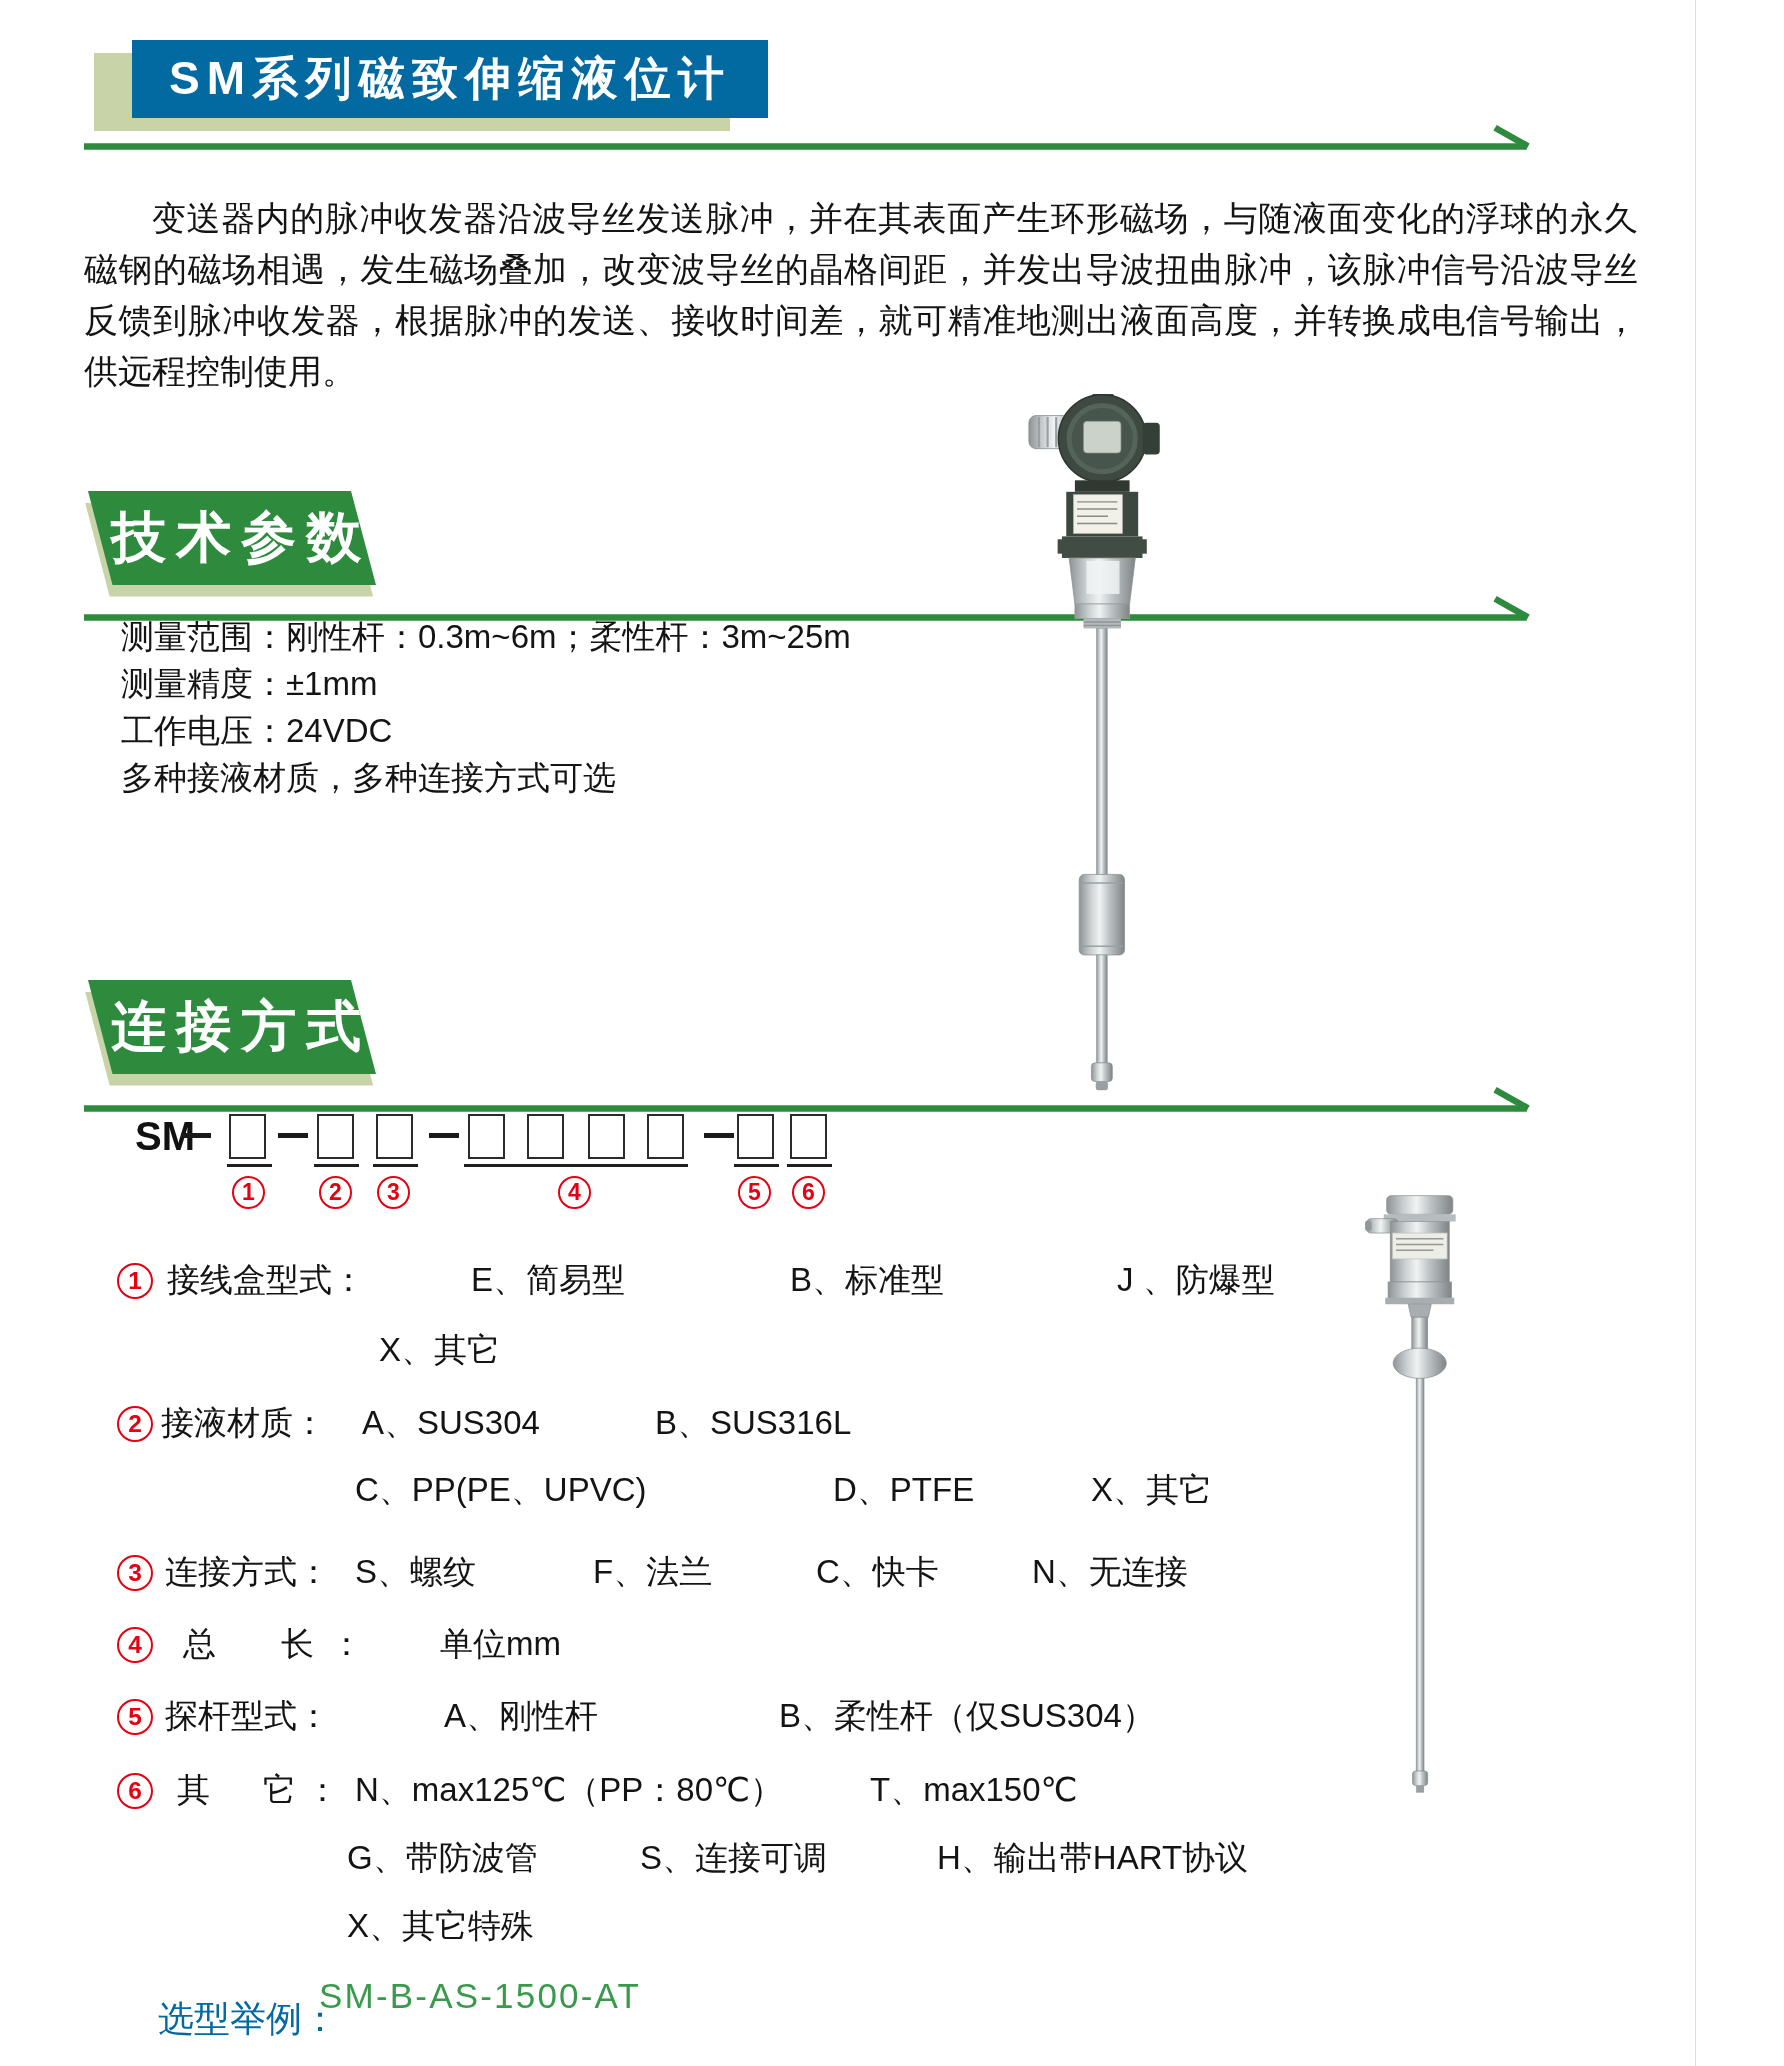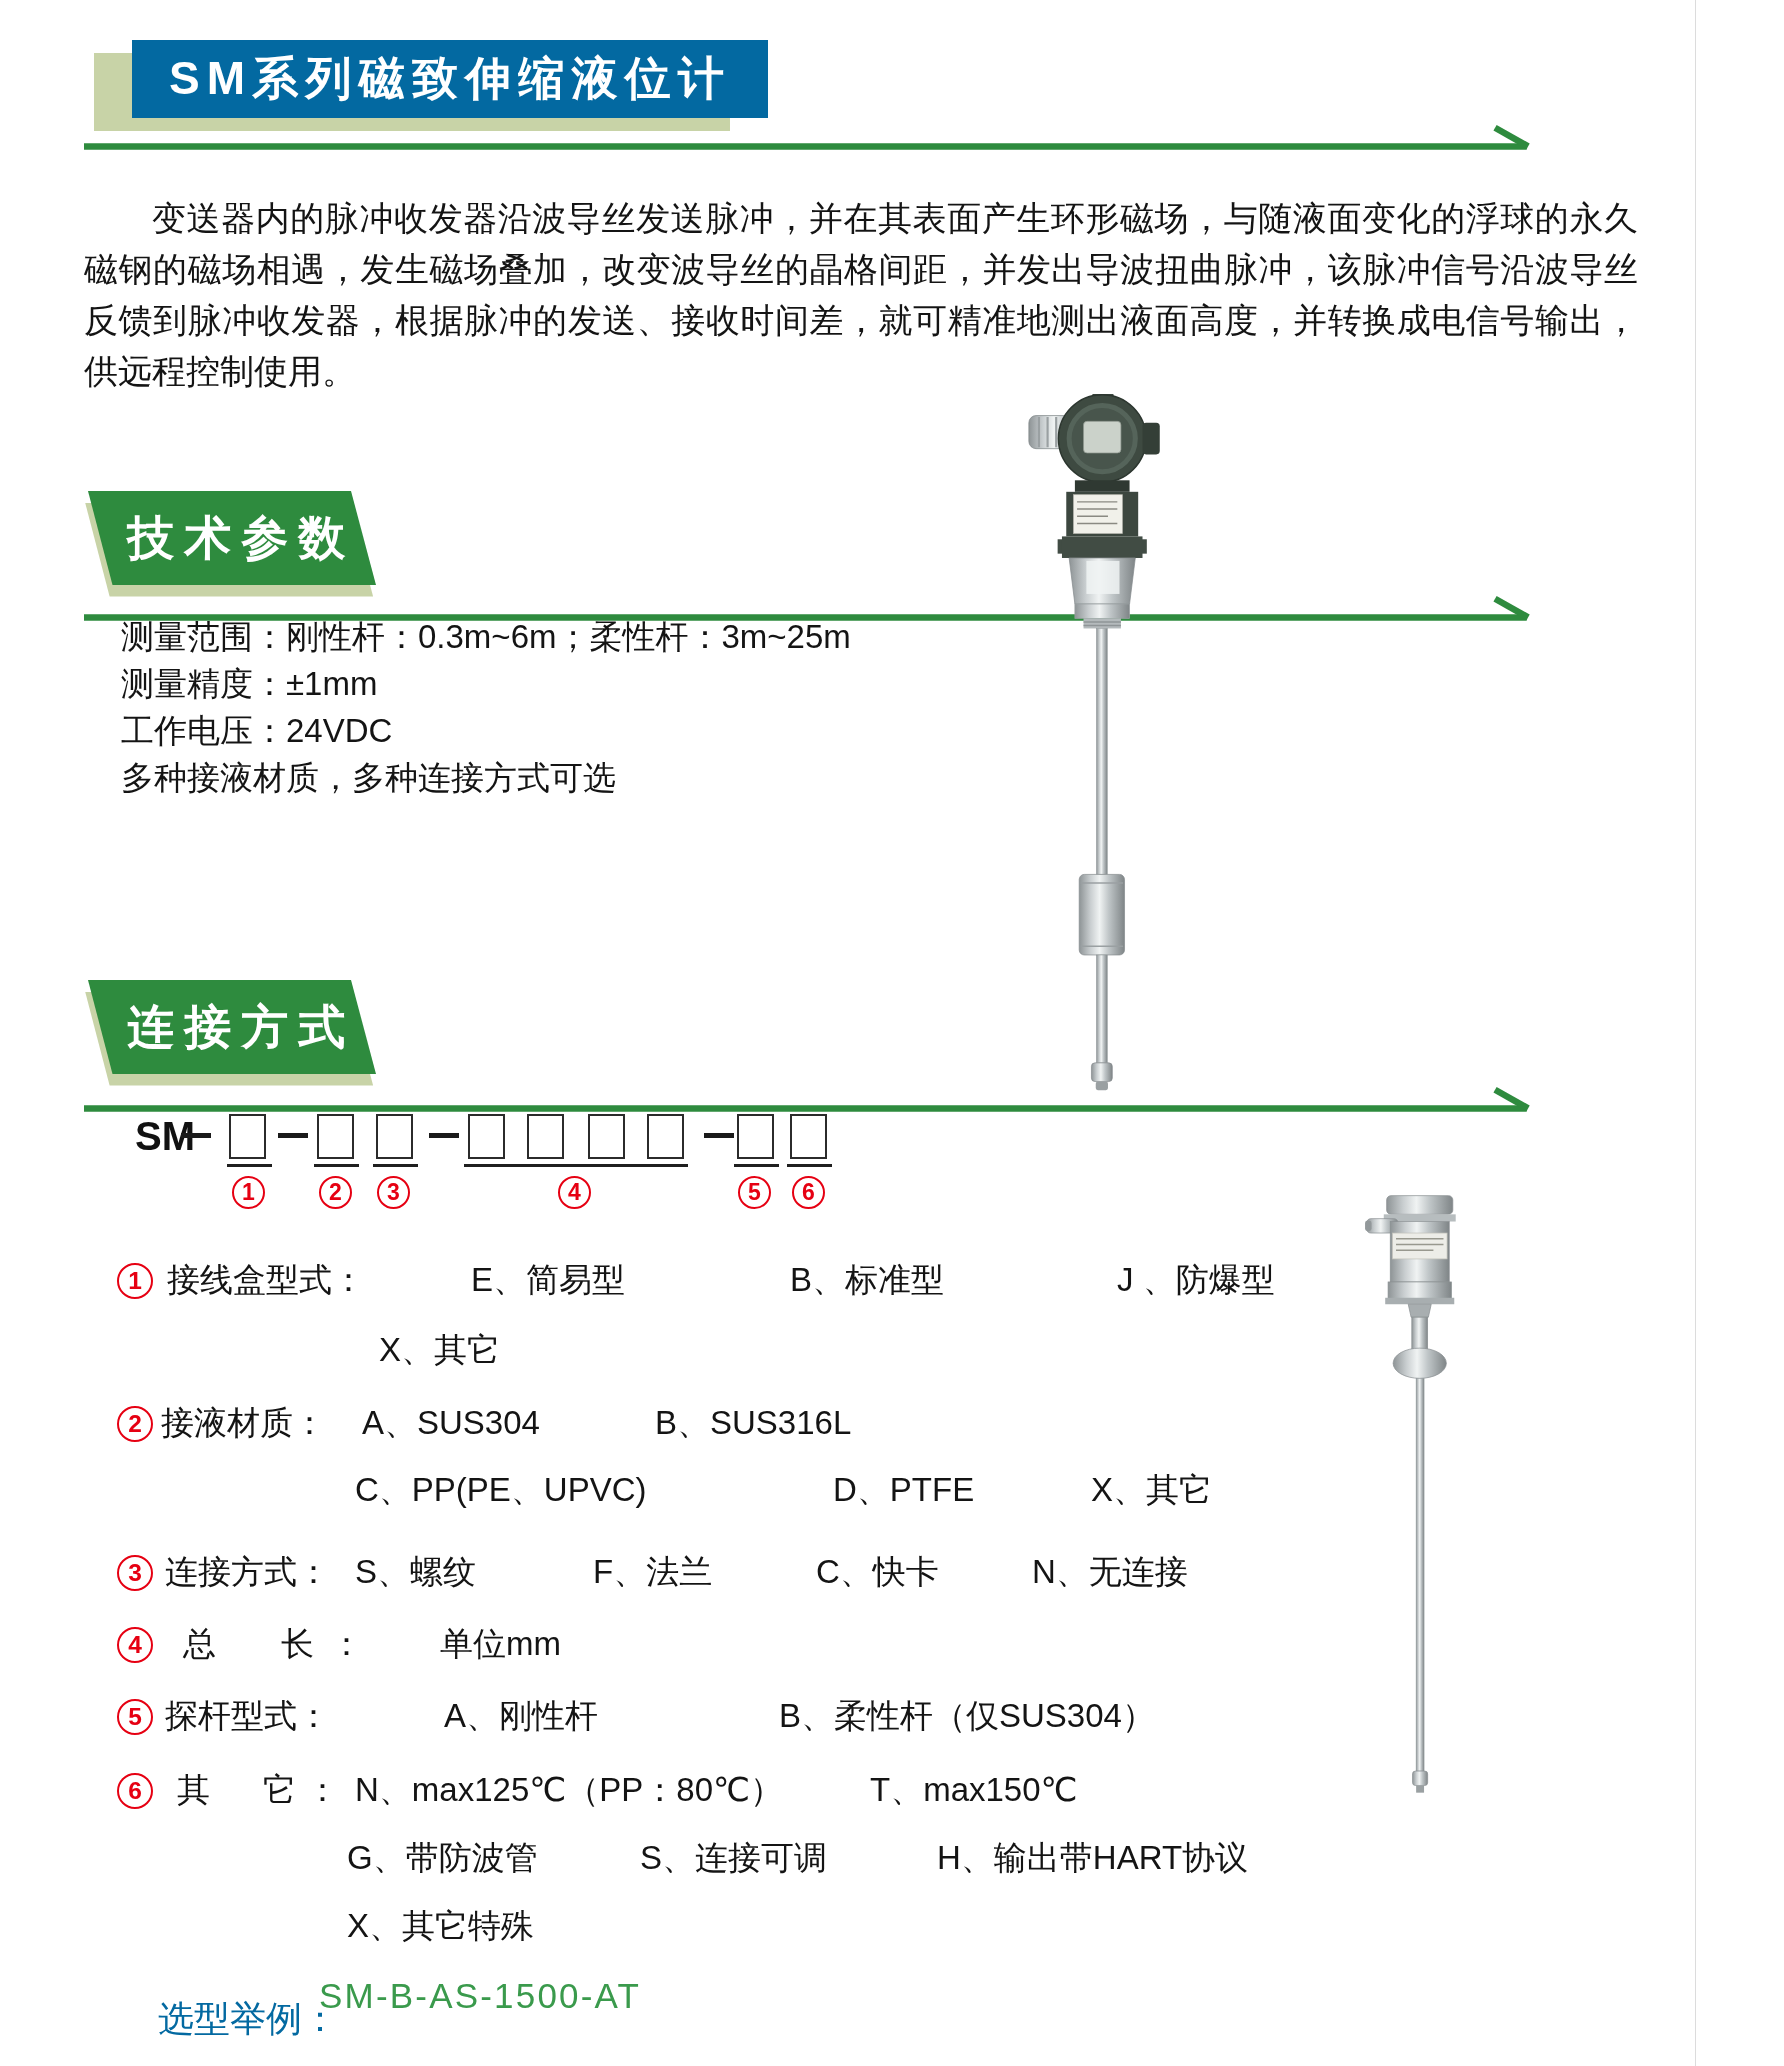--- a/index.html
+++ b/index.html
@@ -20,21 +20,21 @@
   .intro{position:absolute;left:84px;top:193px;width:1554px;font-size:34px;line-height:51px;
          text-align:justify;text-indent:2em;color:#141414;}
 
   
   .schead{position:absolute;width:288px;height:94px;}
   .schead .shadow{position:absolute;left:-2.9px;top:11.5px;width:288px;height:94px;background:#C8D3A7;
         clip-path:polygon(0 0,263px 0,288px 100%,24.5px 100%);}
   .schead .face{position:absolute;left:0;top:0;width:288px;height:94px;background:#2E8B3E;
         clip-path:polygon(0 0,263px 0,288px 100%,24.5px 100%);
         display:flex;align-items:center;justify-content:center;}
-  .schead .face span{color:#fff;font-size:47px;font-weight:bold;letter-spacing:10px;padding-left:18.7px;white-space:nowrap;}
+  .schead .face span{color:#fff;font-size:55px;font-weight:bold;letter-spacing:10px;padding-left:18.7px;white-space:nowrap;}
 
   
   .techlist{position:absolute;left:121px;top:613px;font-size:33px;line-height:47px;color:#141414;}
   .techlist div{white-space:nowrap;}
 
   
   .sm{position:absolute;left:135px;top:1114px;height:45px;line-height:45px;font-size:40px;font-weight:600;color:#111;}
   .mbox{position:absolute;top:1114px;width:37px;height:45px;border:2.2px solid #2b2b2b;background:#fff;box-sizing:border-box;}
   .mdash{position:absolute;top:1133px;width:30px;height:5px;background:#1a1a1a;}
   .mline{position:absolute;top:1164px;height:2.9px;background:#1f1f1f;}

